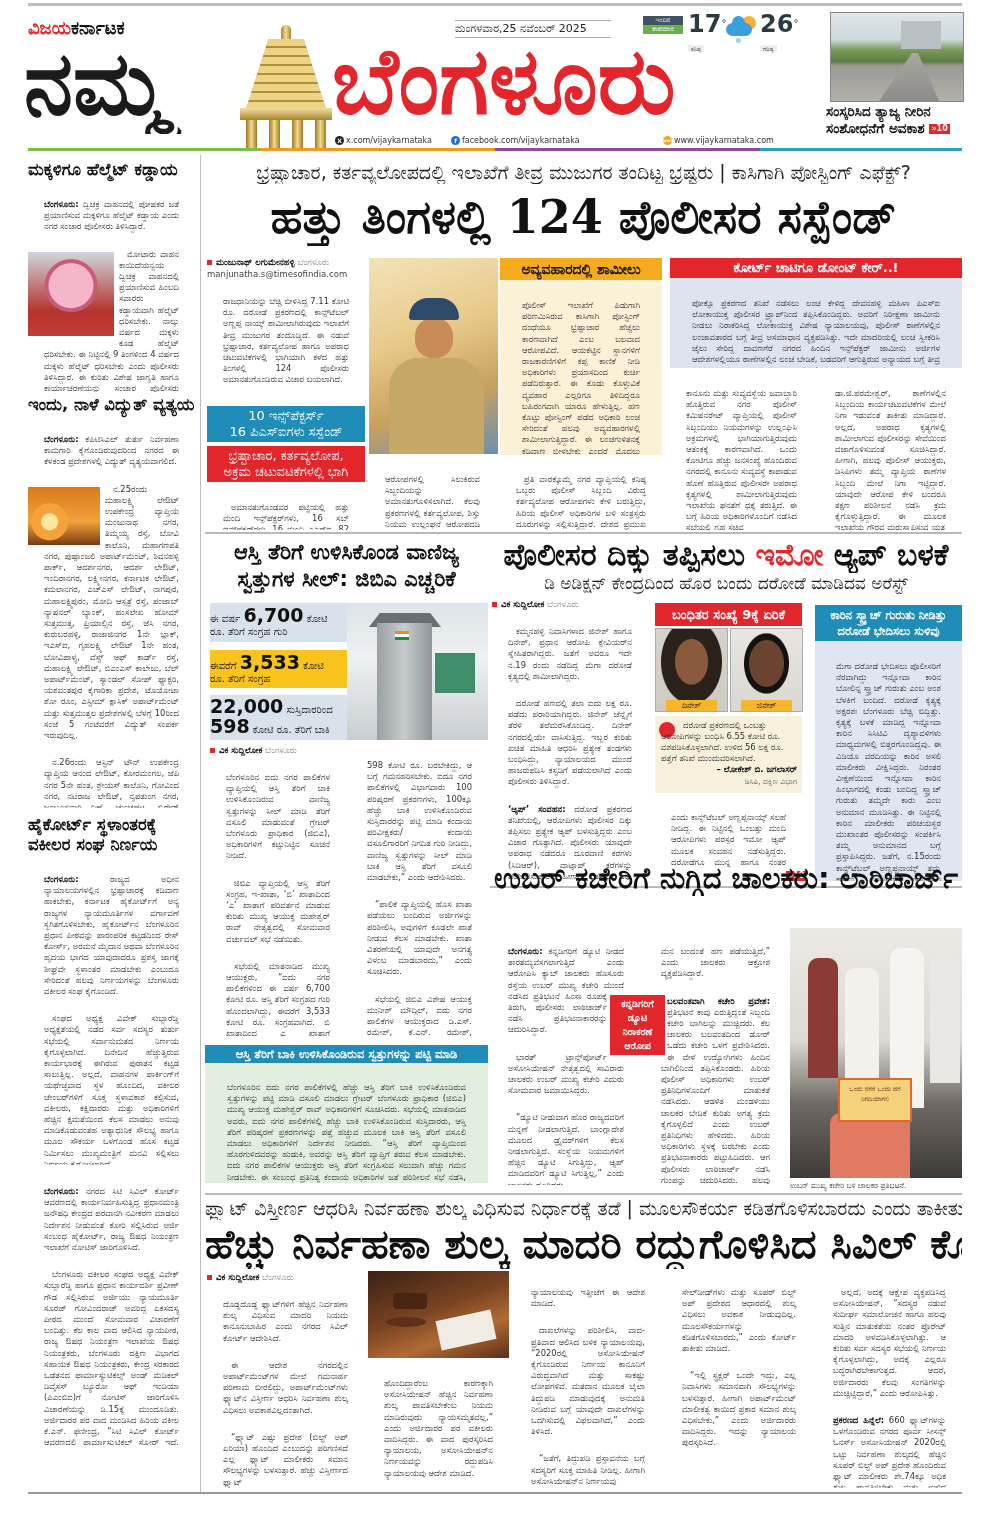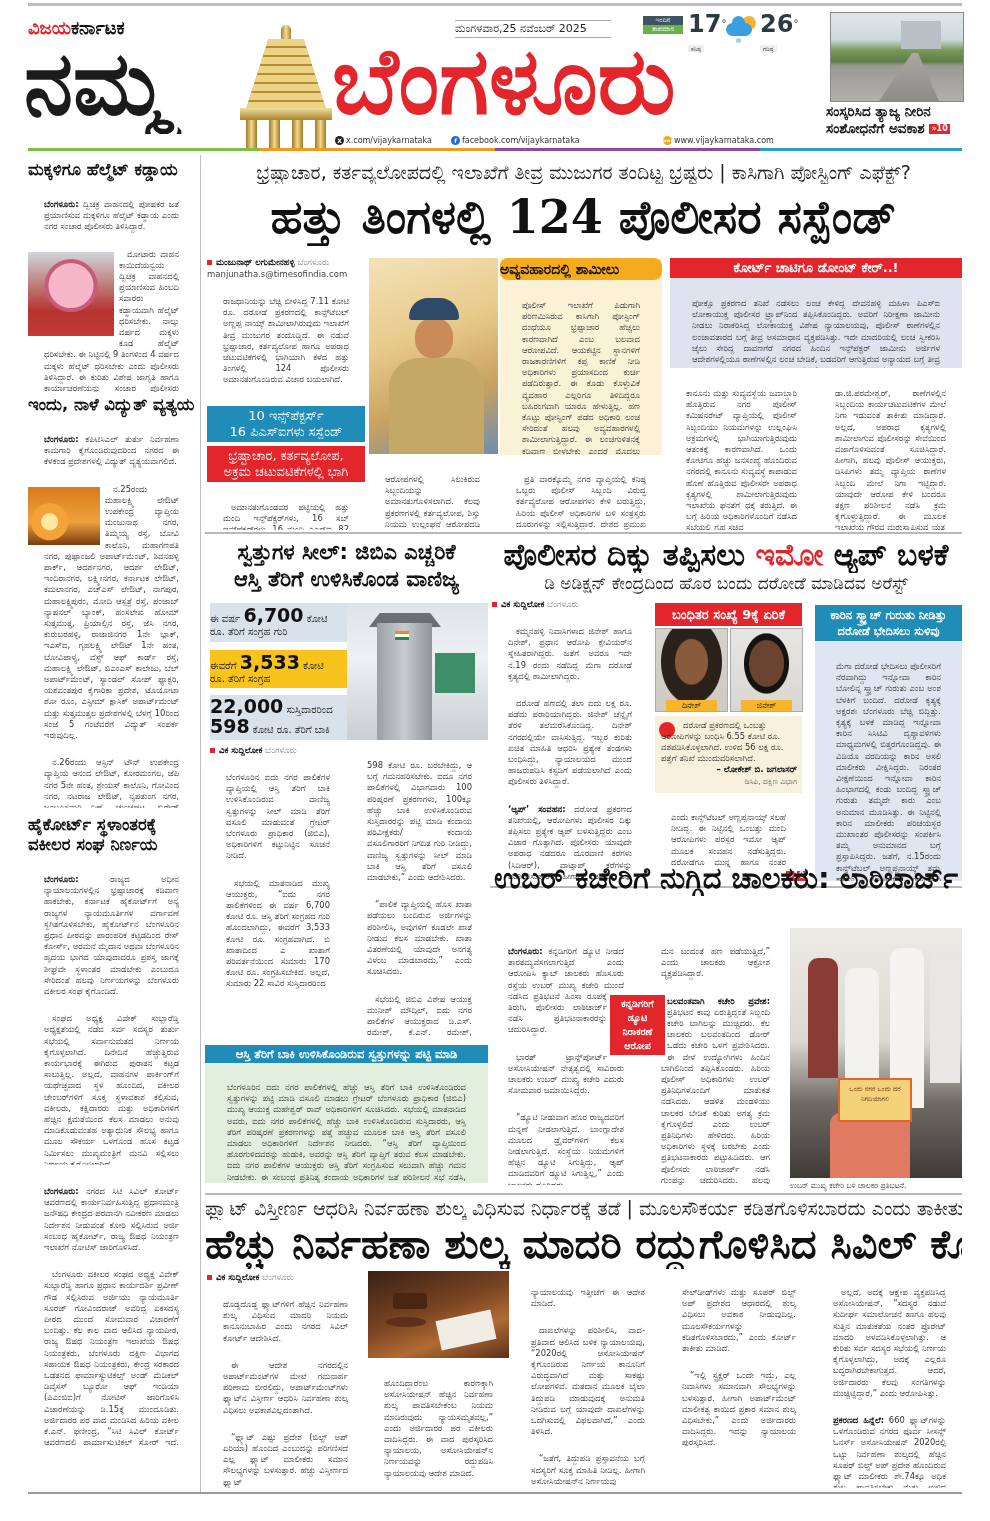--- a/index.html
+++ b/index.html
@@ -69,21 +69,21 @@
   .mega{font-family:"DejaVu Serif",serif;font-weight:bold;color:#111;text-align:center;white-space:nowrap;overflow:hidden;}
   .hl-box{color:#fff;text-align:center;font-size:13px;line-height:16px;padding:2px 0;margin:4px 0;}
   .hl-blue{background:#1f8db7;}
   .hl-red{background:#e3262b;}
   .police-illus{left:369px;top:258px;width:129px;height:196px;overflow:hidden;
        background:linear-gradient(160deg,#f3e3b8 0%,#e8c98a 40%,#c9a15e 70%,#6d8fb0 100%);}
   .police-illus .cap{position:absolute;left:40px;top:40px;width:50px;height:22px;border-radius:25px 25px 4px 4px;background:#2e4a68;}
   .police-illus .face{position:absolute;left:46px;top:60px;width:38px;height:40px;border-radius:45%;background:#c98b5a;}
   .police-illus .body{position:absolute;left:20px;top:100px;width:95px;height:100px;border-radius:30px 30px 0 0;background:#c5a766;}
   .side-orange{left:500px;top:258px;width:162px;height:197px;background:#fbf1d6;overflow:hidden;}
-  .side-orange .hd{background:#f6ab1f;color:#111;font-weight:bold;font-size:14px;line-height:22px;text-align:left;border-radius:8px;}
+  .side-orange .hd{background:#f6ab1f;color:#111;font-weight:bold;font-size:14px;line-height:22px;text-align:center;}
   .side-orange .bd{padding:4px 6px;}
   .side-court{left:670px;top:258px;width:292px;height:110px;background:#dfe3ef;overflow:hidden;}
   .side-court .hd{background:#e3262b;color:#fff;font-weight:bold;font-size:13px;line-height:20px;text-align:center;}
   .side-court .bd{padding:4px 6px;}
 
   
   .gba-hl{left:205px;top:539px;width:283px;font-size:21px;line-height:27px;font-weight:bold;color:#111;text-align:center;}
   .stat{position:absolute;left:210px;width:137px;text-align:left;color:#111;font-size:10px;line-height:13px;}
   .stat .big{font-size:19px;font-weight:bold;line-height:20px;}
   .stat-a{top:603px;height:39px;background:#d9e1ea;padding-top:2px;box-sizing:border-box;}
@@ -293,22 +293,22 @@
 <div class="abs body-text" style="left:670px;top:372px;width:143px;height:158px;">
   <p class="noind">ಕಾನೂನು ಮತ್ತು ಸುವ್ಯವಸ್ಥೆಯ ಜವಾಬ್ದಾರಿ ಹೊತ್ತಿರುವ ನಗರ ಪೊಲೀಸ್ ಕಮಿಷನರೇಟ್ ವ್ಯಾಪ್ತಿಯಲ್ಲಿ ಪೊಲೀಸ್ ಸಿಬ್ಬಂದಿಯು ನಿಯಮಗಳನ್ನು ಉಲ್ಲಂಘಿಸಿ ಅಕ್ರಮಗಳಲ್ಲಿ ಭಾಗಿಯಾಗುತ್ತಿರುವುದು ಆತಂಕಕ್ಕೆ ಕಾರಣವಾಗಿದೆ. ಒಂದು ಕೋಟಿಗೂ ಹೆಚ್ಚು ಜನಸಂಖ್ಯೆ ಹೊಂದಿರುವ ನಗರದಲ್ಲಿ ಕಾನೂನು ಸುವ್ಯವಸ್ಥೆ ಕಾಪಾಡುವ ಹೊಣೆ ಹೊತ್ತಿರುವ ಪೊಲೀಸರೇ ಅಪರಾಧ ಕೃತ್ಯಗಳಲ್ಲಿ ಶಾಮೀಲಾಗುತ್ತಿರುವುದು ಇಲಾಖೆಯ ಘನತೆಗೆ ಧಕ್ಕೆ ತರುತ್ತಿದೆ. ಈ ಬಗ್ಗೆ ಹಿರಿಯ ಅಧಿಕಾರಿಗಳೊಂದಿಗೆ ನಡೆಸಿದ ಸಭೆಯಲ್ಲಿ ಗೃಹ ಸಚಿವ</p>
 </div>
 <div class="abs body-text" style="left:819px;top:372px;width:143px;height:158px;">
   <p class="noind">ಡಾ.ಜಿ.ಪರಮೇಶ್ವರ್, ಠಾಣೆಗಳಲ್ಲಿನ ಸಿಬ್ಬಂದಿಯ ಕಾರ್ಯಚಟುವಟಿಕೆಗಳ ಮೇಲೆ ನಿಗಾ ಇಡುವಂತೆ ತಾಕೀತು ಮಾಡಿದ್ದಾರೆ. ಅಲ್ಲದೆ, ಅಪರಾಧ ಕೃತ್ಯಗಳಲ್ಲಿ ಶಾಮೀಲಾಗುವ ಪೊಲೀಸರನ್ನು ಸೇವೆಯಿಂದ ವಜಾಗೊಳಿಸುವಂತೆ ಸೂಚಿಸಿದ್ದಾರೆ. ಹೀಗಾಗಿ, ಹಲವು ಪೊಲೀಸ್ ಆಯುಕ್ತರು, ಡಿಸಿಪಿಗಳು ತಮ್ಮ ವ್ಯಾಪ್ತಿಯ ಠಾಣೆಗಳ ಸಿಬ್ಬಂದಿ ಮೇಲೆ ನಿಗಾ ಇಟ್ಟಿದ್ದಾರೆ. ಯಾವುದೇ ಆರೋಪ ಕೇಳಿ ಬಂದರೂ ತಕ್ಷಣ ಪರಿಶೀಲನೆ ನಡೆಸಿ ಕ್ರಮ ಕೈಗೊಳ್ಳುತ್ತಿದ್ದಾರೆ. ಈ ಮೂಲಕ ಇಲಾಖೆಯ ಗೌರವ ಮರುಸ್ಥಾಪಿಸುವ ಯತ್ನ ನಡೆಯುತ್ತಿದೆ.</p>
 </div>
 
 <div class="rule-h" style="left:205px;top:532px;width:757px;"></div>
 
 <div class="abs gba-hl">
+  <div>ಆಸ್ತಿ ತೆರಿಗೆ ಉಳಿಸಿಕೊಂಡ ವಾಣಿಜ್ಯ</div>
   <div>ಸ್ವತ್ತುಗಳ ಸೀಲ್: ಜಿಬಿಎ ಎಚ್ಚರಿಕೆ</div>
-  <div>ಆಸ್ತಿ ತೆರಿಗೆ ಉಳಿಸಿಕೊಂಡ ವಾಣಿಜ್ಯ</div>
 </div>
 
 <div class="stat stat-a">
   <div><span>ಈ ವರ್ಷ</span> <span class="big">6,700</span> <span>ಕೋಟಿ</span></div>
   <div>ರೂ. ತೆರಿಗೆ ಸಂಗ್ರಹ ಗುರಿ</div>
 </div>
 <div class="stat stat-b">
   <div><span>ಈವರೆಗೆ</span> <span class="big">3,533</span> <span>ಕೋಟಿ</span></div>
   <div>ರೂ. ತೆರಿಗೆ ಸಂಗ್ರಹ</div>
 </div>
@@ -323,20 +323,21 @@
     <div class="flag"></div>
     <div class="green"></div>
 </div>
 
 <div class="abs" style="left:210px;top:744px;width:136px;height:296px;overflow:hidden;">
   <div class="byline">
     <span class="sq"></span><b>ವಿಕ ಸುದ್ದಿಲೋಕ</b> <span class="city">ಬೆಂಗಳೂರು</span>
   </div>
   <div class="body-text">
     <p class="noind">ಬೆಂಗಳೂರಿನ ಐದು ನಗರ ಪಾಲಿಕೆಗಳ ವ್ಯಾಪ್ತಿಯಲ್ಲಿ ಆಸ್ತಿ ತೆರಿಗೆ ಬಾಕಿ ಉಳಿಸಿಕೊಂಡಿರುವ ವಾಣಿಜ್ಯ ಸ್ವತ್ತುಗಳನ್ನು ಸೀಲ್ ಮಾಡಿ ತೆರಿಗೆ ವಸೂಲಿ ಮಾಡುವಂತೆ ಗ್ರೇಟರ್ ಬೆಂಗಳೂರು ಪ್ರಾಧಿಕಾರ (ಜಿಬಿಎ), ಅಧಿಕಾರಿಗಳಿಗೆ ಕಟ್ಟುನಿಟ್ಟಿನ ಸೂಚನೆ ನೀಡಿದೆ.</p>
+    <p>ಜಿಬಿಎ ವ್ಯಾಪ್ತಿಯಲ್ಲಿ ಆಸ್ತಿ ತೆರಿಗೆ ಸಂಗ್ರಹ, ಇ-ಖಾತಾ, ‘ಬಿ’ ಖಾತಾದಿಂದ ‘ಎ’ ಖಾತಾಗೆ ಪರಿವರ್ತನೆ ಮಾಡುವ ಕುರಿತು ಮುಖ್ಯ ಆಯುಕ್ತ ಮಹೇಶ್ವರ್ ರಾವ್ ನೇತೃತ್ವದಲ್ಲಿ ಸೋಮವಾರ ವರ್ಚುವಲ್ ಸಭೆ ನಡೆಯಿತು.</p>
     <p>ಸಭೆಯಲ್ಲಿ ಮಾತನಾಡಿದ ಮುಖ್ಯ ಆಯುಕ್ತರು, “ಐದು ನಗರ ಪಾಲಿಕೆಗಳಿಂದ ಈ ವರ್ಷ 6,700 ಕೋಟಿ ರೂ. ಆಸ್ತಿ ತೆರಿಗೆ ಸಂಗ್ರಹದ ಗುರಿ ಹೊಂದಲಾಗಿದ್ದು, ಈವರೆಗೆ 3,533 ಕೋಟಿ ರೂ. ಸಂಗ್ರಹವಾಗಿದೆ. ಬಿ ಖಾತಾದಿಂದ ಎ ಖಾತಾಗೆ ಪರಿವರ್ತನೆಯಿಂದ ಸುಮಾರು 170 ಕೋಟಿ ರೂ. ಸಂಗ್ರಹಿಸಬೇಕಿದೆ. ಅಲ್ಲದೆ, ಸುಮಾರು 22 ಸಾವಿರ ಸುಸ್ತಿದಾರರಿಂದ</p>
   </div>
 </div>
 <div class="abs body-text" style="left:351px;top:744px;width:137px;height:296px;">
   <p class="noind">598 ಕೋಟಿ ರೂ. ಬರಬೇಕಿದ್ದು, ಆ ಬಗ್ಗೆ ಗಮನಹರಿಸಬೇಕು. ಐದೂ ನಗರ ಪಾಲಿಕೆಗಳಲ್ಲಿ ವಿಭಾಗವಾರು 100 ಪರಿಷ್ಕರಣೆ ಪ್ರಕರಣಗಳು, 100ಕ್ಕೂ ಹೆಚ್ಚು ಬಾಕಿ ಉಳಿಸಿಕೊಂಡಿರುವ ಸುಸ್ತಿದಾರರನ್ನು ಪಟ್ಟಿ ಮಾಡಿ ಕಂದಾಯ ಪರಿವೀಕ್ಷಕರು/ ಕಂದಾಯ ವಸೂಲಿಗಾರರಿಗೆ ನಿಗದಿತ ಗುರಿ ನೀಡಿದ್ದು, ವಾಣಿಜ್ಯ ಸ್ವತ್ತುಗಳನ್ನು ಸೀಲ್ ಮಾಡಿ ಬಾಕಿ ಆಸ್ತಿ ತೆರಿಗೆ ವಸೂಲಿ ಮಾಡಬೇಕು,” ಎಂದು ಆದೇಶಿಸಿದರು.</p>
   <p>“ಪಾಲಿಕೆ ವ್ಯಾಪ್ತಿಯಲ್ಲಿ ಹೊಸ ಖಾತಾ ಪಡೆಯಲು ಬಂದಿರುವ ಅರ್ಜಿಗಳನ್ನು ಪರಿಶೀಲಿಸಿ, ಅವುಗಳಿಗೆ ಕೂಡಲೇ ಖಾತೆ ನೀಡುವ ಕೆಲಸ ಮಾಡಬೇಕು. ಖಾತಾ ವಿತರಣೆಯಲ್ಲಿ ಯಾವುದೇ ಅನಗತ್ಯ ವಿಳಂಬ ಮಾಡಬಾರದು,” ಎಂದು ಸೂಚಿಸಿದರು.</p>
   <p>ಸಭೆಯಲ್ಲಿ ಜಿಬಿಎ ವಿಶೇಷ ಆಯುಕ್ತ ಮುನೀಶ್ ಮೌದ್ಗಿಲ್, ಐದು ನಗರ ಪಾಲಿಕೆಗಳ ಆಯುಕ್ತರಾದ ಡಿ.ಎಸ್. ರಮೇಶ್, ಕೆ.ಎನ್. ರಮೇಶ್, ಡಾ.ಕೆ.ವಿ.ರಾಜೇಂದ್ರ, ಕಂದಾಯ ವಿಭಾಗದ ಹೆಚ್ಚುವರಿ ಆಯುಕ್ತರು, ಜಂಟಿ ಆಯುಕ್ತರು ಪಾಲ್ಗೊಂಡಿದ್ದರು.</p>
 </div>
 
 <div class="abs green-box">

